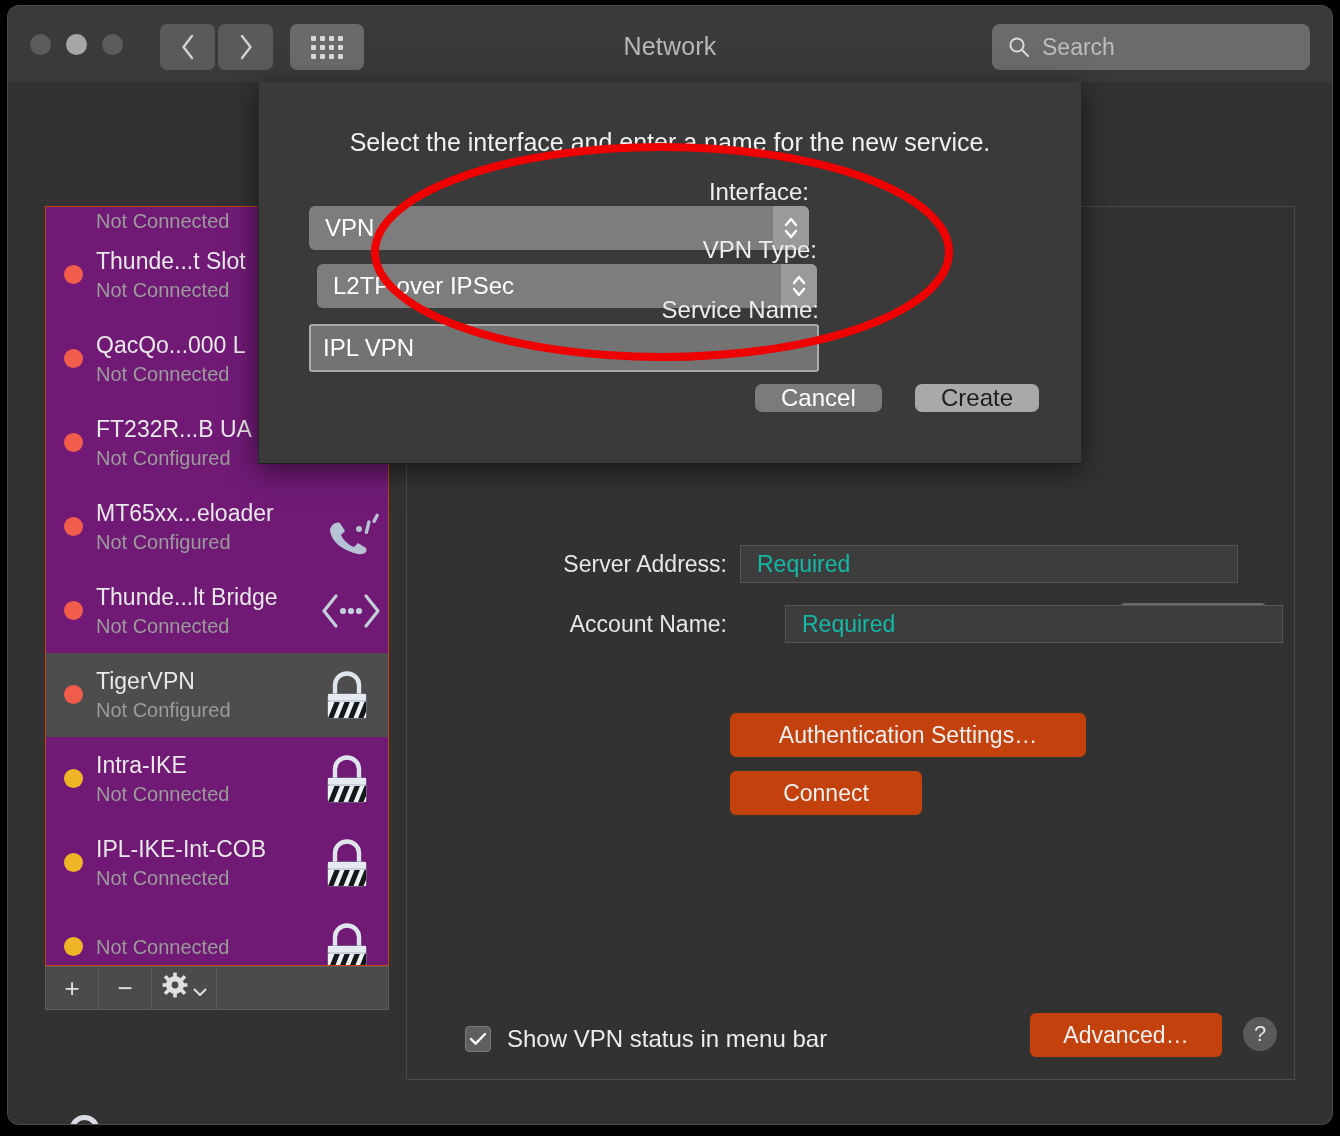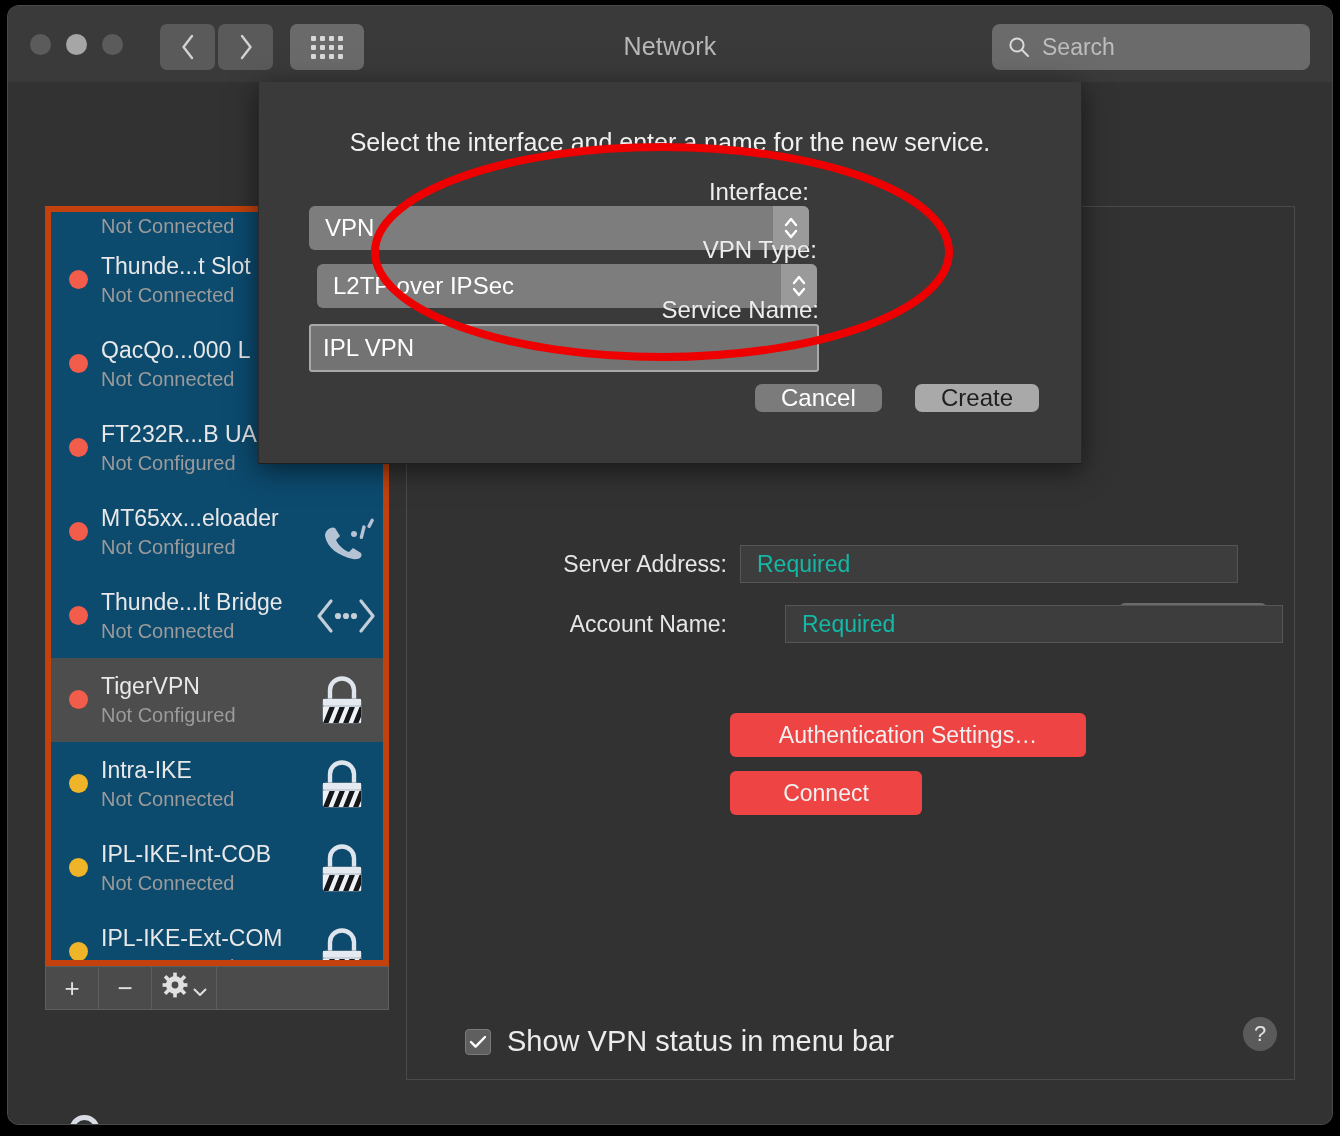--- a/index.html
+++ b/index.html
@@ -128,22 +128,22 @@
     background: #323232;
   }
 
   
   .sidebar {
     position: absolute;
     left: 37px;
     top: 124px;
     width: 344px;
     height: 760px;
-    background: #0c4a6e;
-    border: 6px solid #c2410c;
+    background: #701a75;
+    border: 1px solid #c2410c;
     box-sizing: border-box;
     overflow: hidden;
   }
   .svc {
     position: relative;
     height: 84px;
     box-sizing: border-box;
     padding: 0 0 0 50px;
     display: flex;
     flex-direction: column;
@@ -255,21 +255,21 @@
     border-radius: 6px;
   }
   .popup-stub .steppers {
     position: absolute;
     right: 10px; top: 50%;
     margin-top: -15px;
   }
 
   .pbtn {
     position: absolute;
-    background: #ef4444;
+    background: #c2410c;
     border-radius: 6px;
     color: #f0f0f0;
     font-size: 23px;
     display: flex;
     align-items: center;
     justify-content: center;
     box-sizing: border-box;
   }
 
   .checkrow {
@@ -285,21 +285,21 @@
     border: 1px solid #7a7a7a;
     border-radius: 4px;
     display: flex;
     align-items: center;
     justify-content: center;
     box-sizing: border-box;
   }
   .cbox svg { display:block; }
   .checkrow .cl {
     margin-left: 16px;
-    font-size: 29px;
+    font-size: 24px;
     color: #ececec;
     white-space: nowrap;
   }
 
   .helpbtn {
     position: absolute;
     right: 17px;
     top: 810px;
     width: 34px; height: 34px;
     border-radius: 50%;
@@ -599,21 +599,20 @@
               </g>
               <clipPath id="lkclip2">
                   <rect x="8" y="33" width="38" height="16"></rect>
                 </clipPath>
             </svg>
           </span>
         </div>
 
         <div class="svc">
           <span class="bullet" style="background:#f0b429"></span>
-          <div class="name">IPL-IKE-Ext-COM</div>
           <div class="status">Not Connected</div>
           <span class="svc-icon">
             <svg class="lock-ico" viewBox="0 0 54 54">
               <path d="M15 25 L15 16 C15 9.5 20.4 4.5 27 4.5 C33.6 4.5 39 9.5 39 16 L39 25" fill="none" stroke="#dfe5ec" stroke-width="4.4"></path>
               <rect x="8" y="25" width="38" height="24" rx="2" fill="#c9d2dc" stroke="#7e8995" stroke-width="1"></rect>
               <rect x="8" y="25" width="38" height="6" fill="#e4eaf0"></rect>
               <g clip-path="url(#lkclip3)">
                 <rect x="8" y="33" width="38" height="16" fill="#eef2f6"></rect>
                 <path d="M10 51 L18 31 M20 51 L28 31 M30 51 L38 31 M40 51 L48 31" stroke="#15171a" stroke-width="5"></path>
               </g>
@@ -681,20 +680,21 @@
 
         <div class="checkrow">
           <span class="cbox">
             <svg width="18" height="14" viewBox="0 0 18 14">
                 <path d="M2 7 L6.6 11.6 L16 2" fill="none" stroke="#ffffff" stroke-width="2.4" stroke-linecap="round" stroke-linejoin="round"></path>
               </svg>
           </span>
           <span class="cl">Show VPN status in menu bar</span>
         </div>
 
+        <div class="pbtn" style="right:72px; top:806px; height:44px; min-width:192px;">Advanced…</div>
         <div class="helpbtn">?</div>
 
       </div>
 
       <div class="bottombar">
         <span class="padlock">
           <svg width="54" height="66" viewBox="0 0 54 66">
             <path d="M18 32 L18 18 C18 11 23.5 5.5 30.5 5.5 C37.5 5.5 43 11 43 18" fill="none" stroke="#d8dde4" stroke-width="5.2"></path>
             <rect x="6" y="31" width="28" height="30" rx="2" fill="#d59b4e"></rect>
             <g>

